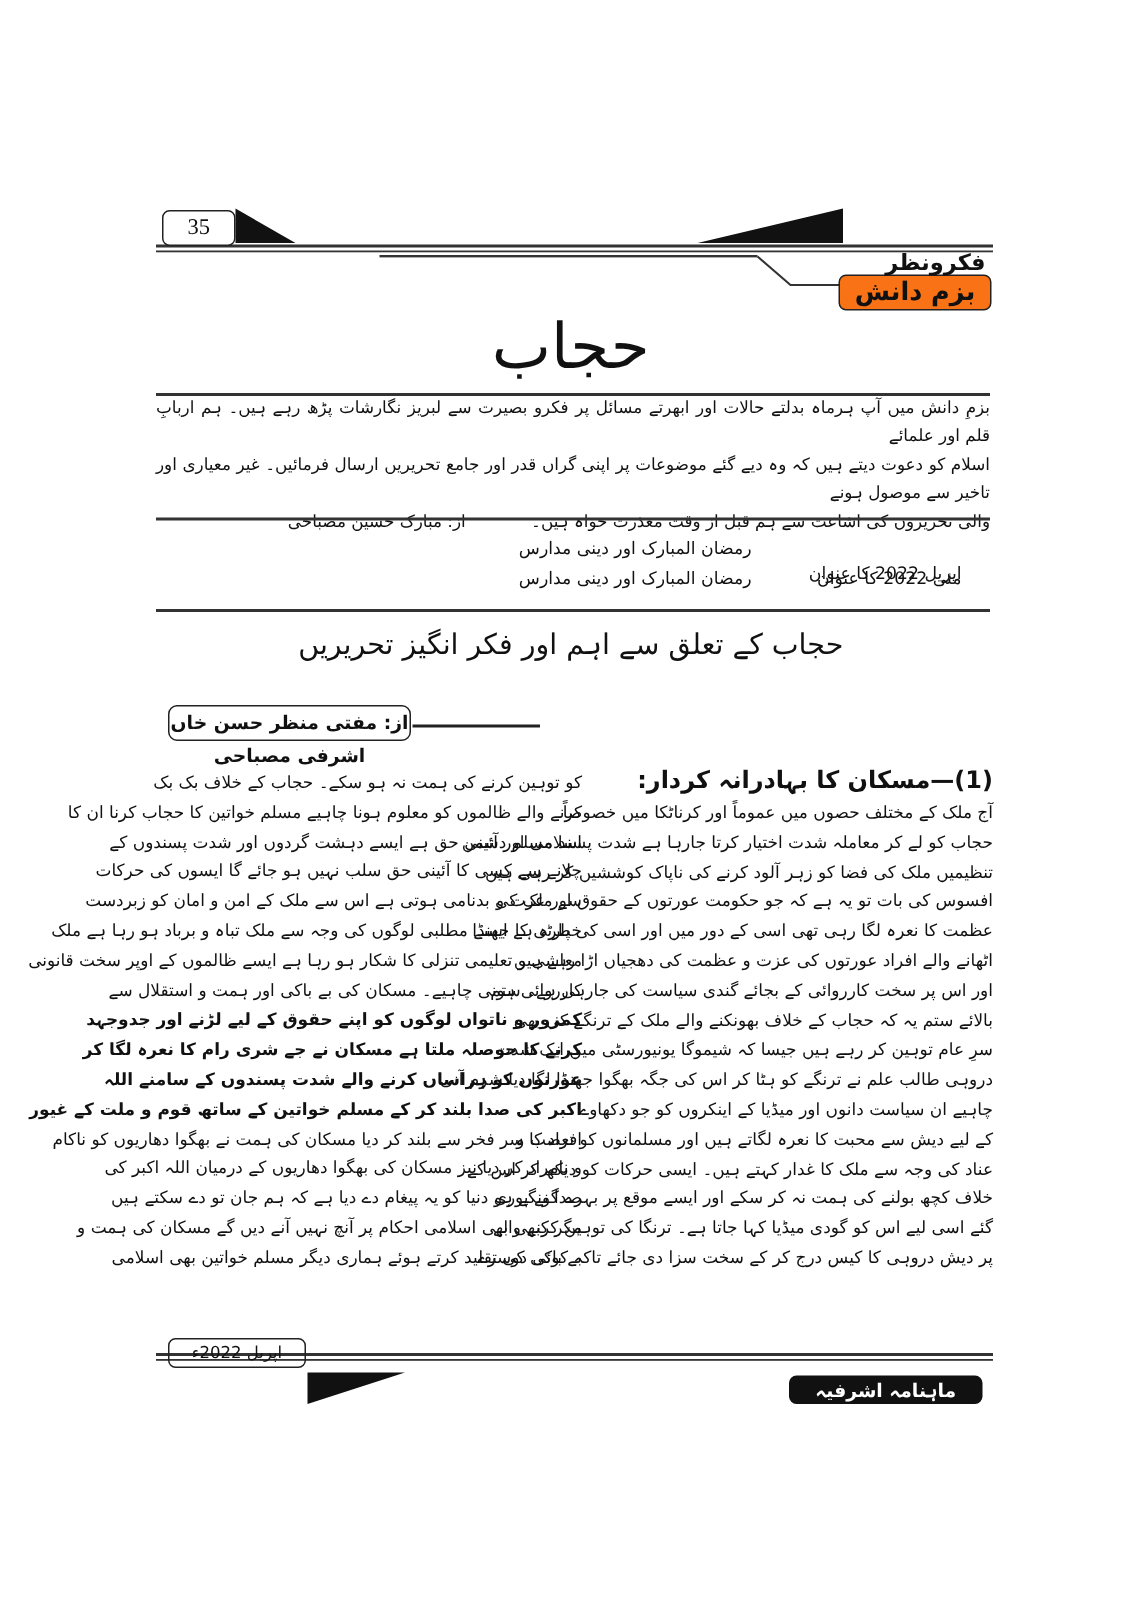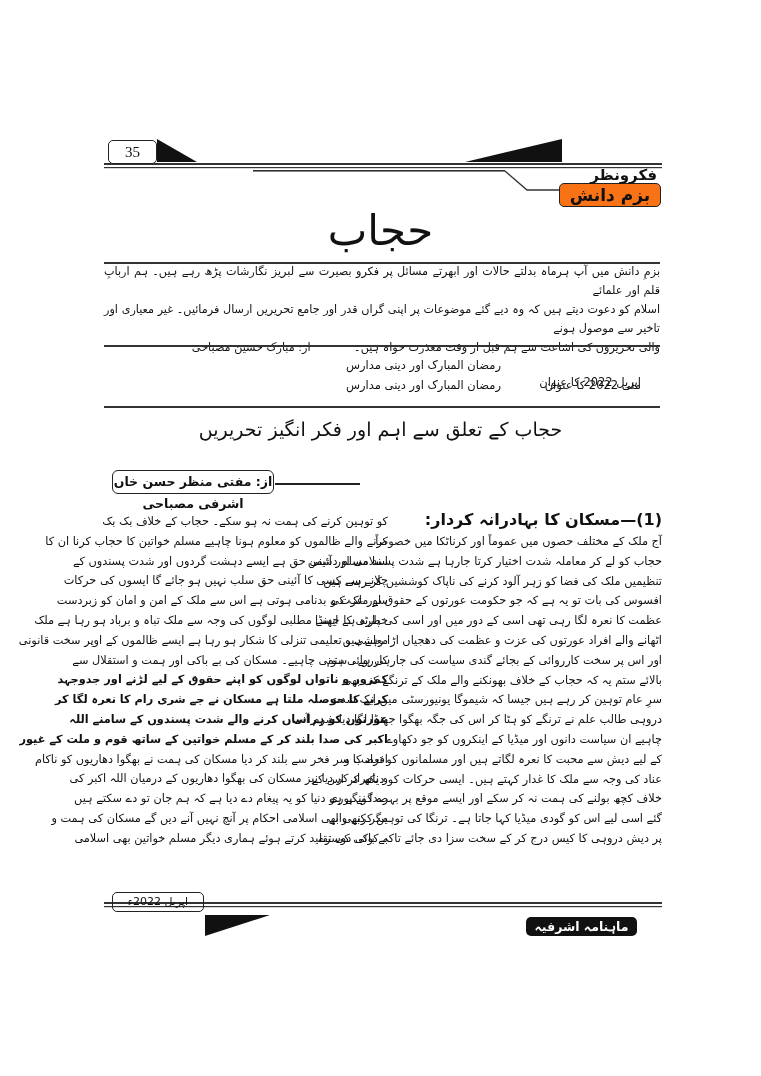--- a/index.html
+++ b/index.html
@@ -38,21 +38,21 @@
   .col { position: absolute; top: 508px; font-size: 11.3px; line-height: 19.8px; }
   .col p { margin: 0; white-space: nowrap; text-align: justify; }
   .col-right { left: 400px; width: 262px; }
   .col-left { left: 104px; width: 284px; }
   .sub-heading { font-size: 16px; font-weight: bold; line-height: 24px; margin-bottom: 0; }
   .bold { font-weight: bold; }
 
   .footer-svg { position: absolute; left: 100px; top: 898px; }
   .date-box { position: absolute; left: 112px; top: 892px; width: 90px; height: 18px;
               border: 1.5px solid #222; border-radius: 5px; font-size: 11px; line-height: 18px; text-align:center; }
-  .mag-box { position: absolute; left: 526px; top: 917px; width: 111px; height: 19px;
+  .mag-box { position: absolute; left: 526px; top: 917px; width: 129px; height: 19px;
              background: #111; color: #fff; border-radius: 5px; font-size: 12.5px; font-weight: bold;
              line-height: 19px; text-align: center; }
 </style>
 </head>
 <body>
 
 <svg class="hdr-svg" width="562" height="62">
   <polygon points="57,9 57,32 97,32" fill="#111"></polygon>
   <polygon points="462,9 462,32 365,32" fill="#111"></polygon>
   <rect x="4" y="33" width="558" height="2" fill="#333"></rect>

